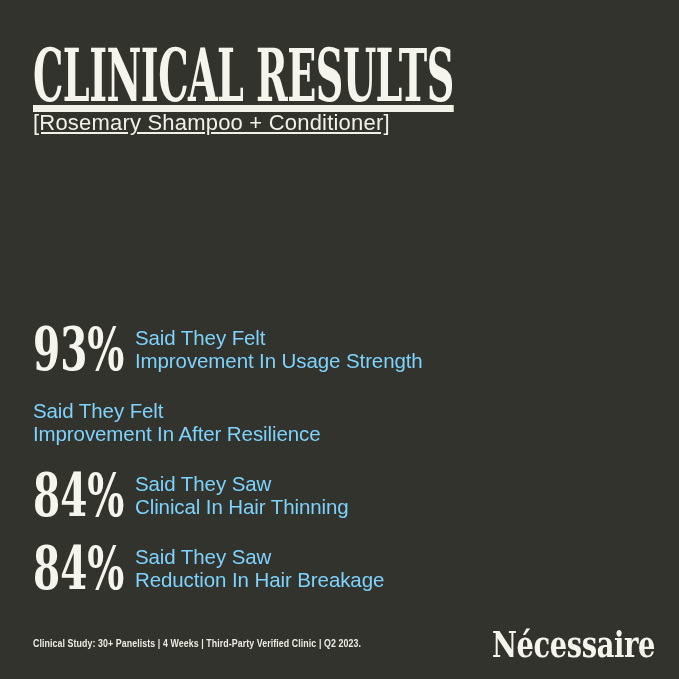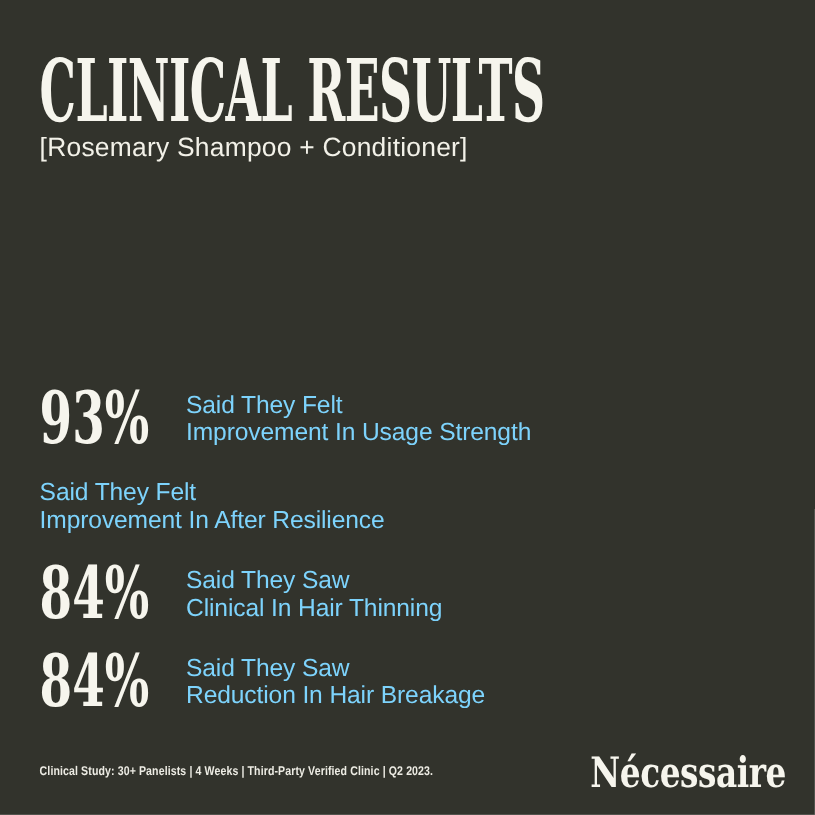--- a/index.html
+++ b/index.html
@@ -16,20 +16,21 @@
     color: #F2F1E8;
     overflow: hidden;
   }
 
   
   .header {
     position: absolute;
     top: 44px;
     left: 33px;
     right: 12px;
+    text-decoration: underline;
   }
   .title {
     font-family: "DejaVu Serif", serif;
     font-weight: 700;
     font-size: 72px;
     line-height: 64px;
     height: 66px;
     color: #F6F5ED;
     white-space: nowrap;
     transform: scaleX(0.53);
@@ -50,21 +51,20 @@
     position: absolute;
     top: 326px;
     left: 33px;
     right: 0;
   }
   .stat-row {
     display: flex;
     align-items: center;
     height: 46px;
     margin-bottom: 27px;
-    gap: 20px;
   }
   .stat-value-wrap {
     width: 102px;
     flex: none;
   }
   .stat-value {
     display: inline-block;
     font-family: "DejaVu Serif", serif;
     font-weight: 700;
     font-size: 60px;

